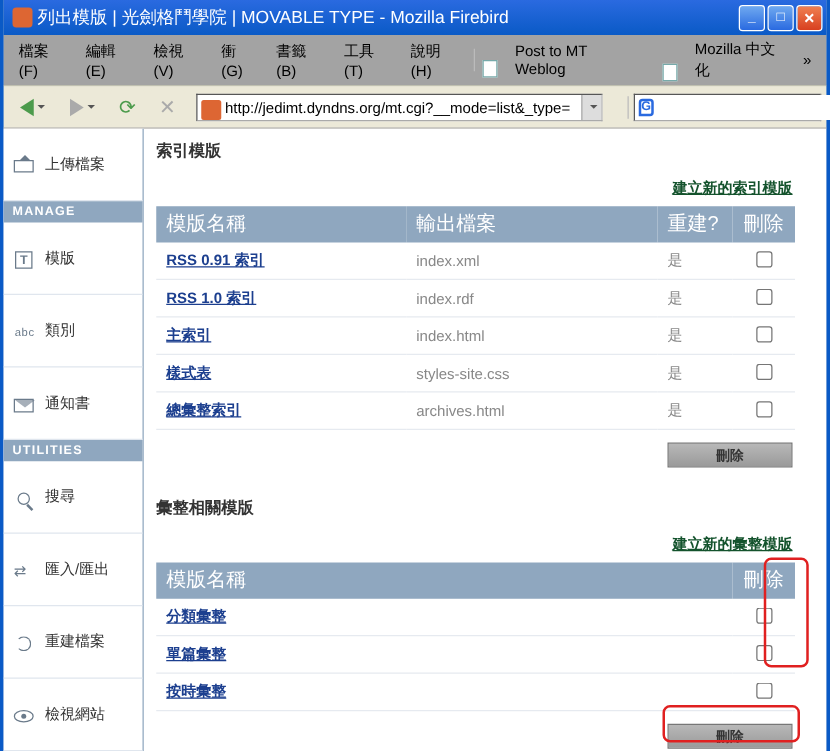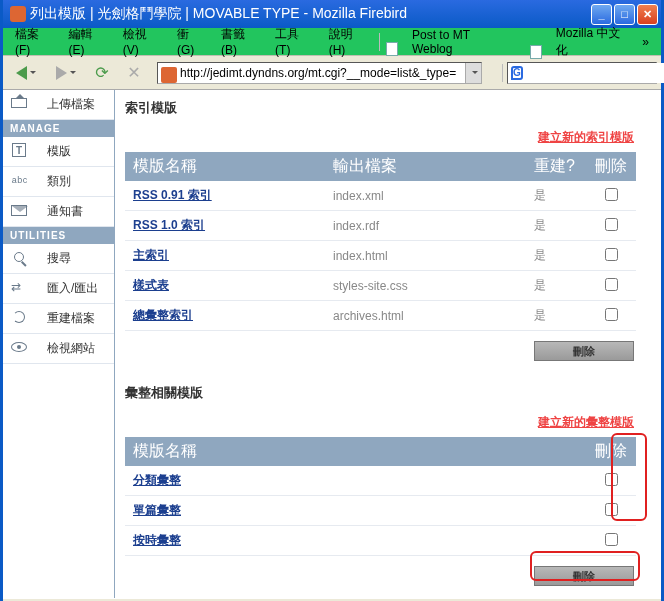--- a/index.html
+++ b/index.html
@@ -5,21 +5,21 @@
   *{box-sizing:border-box;margin:0;padding:0;font-family:"Microsoft JhengHei","PMingLiU",Arial,sans-serif}
   body{background:#fff;width:664px;font-size:12px}
   .win{width:664px;border:3px solid #0a5ac6;border-top:none;background:#ece9d8}
   .titlebar{height:28px;background:linear-gradient(#2a6ae0,#0a5ac6);display:flex;align-items:center;color:#fff;padding:0 3px}
   .titlebar .app-ico{width:16px;height:16px;background:#d63;border-radius:3px;margin:0 4px}
   .titlebar .title{flex:1;font-size:14px;font-weight:normal;white-space:nowrap;overflow:hidden}
   .winbtns{display:flex;gap:2px}
   .winbtn{width:21px;height:21px;border:1px solid #fff;border-radius:3px;display:flex;align-items:center;justify-content:center;font-size:11px;font-weight:bold;cursor:default}
   .winbtn.min,.winbtn.max{background:linear-gradient(#6fa9f0,#2a6ae0);color:#fff}
   .winbtn.close{background:linear-gradient(#f08050,#d84020);color:#fff}
-  .menubar{height:28px;background:#22c55e;display:flex;align-items:center;padding:12px 6px;gap:4px;border-bottom:1px solid #c0c0b0}
+  .menubar{height:41px;background:#a3a3a3;display:flex;align-items:center;padding:12px 6px;gap:4px;border-bottom:1px solid #c0c0b0}
   .menuitem{padding:2px 6px;cursor:default}
   .menusep{width:0;height:18px;border-left:1px solid #bbb;margin:0 2px}
   .bmk{display:flex;align-items:flex-end;gap:14px;cursor:pointer}
   .bmk .pg{width:12px;height:14px;border:1px solid #7aa;background:#fff;position:relative}
   .mext{padding:0 6px}
   .toolbar{height:34px;background:#ece9d8;display:flex;align-items:center;padding:0 4px;border-bottom:1px solid #aaa;gap:2px}
   .navbtn{width:30px;height:28px;border:1px solid #ece9d8;border-radius:3px;display:flex;align-items:center;justify-content:center;cursor:pointer}
   .navbtn.big{width:38px}
   .arr{width:0;height:0;border-top:7px solid transparent;border-bottom:7px solid transparent}
   .arr.l{border-right:11px solid #4c9b4c}
@@ -28,41 +28,41 @@
   .reload{font-size:16px;color:#4c9b4c}
   .stop{font-size:16px;color:#aaa}
   .urlwrap{flex:1;display:flex;height:22px;border:1px inset #aaa;background:#fff;align-items:flex-end;margin:0 16px 0 6px}
   .urlico{width:16px;height:16px;background:#d63;border-radius:2px;margin:0 3px}
   .url{flex:1;border:none;outline:none;font-size:12px;height:100%}
   .urldd{width:16px;background:#ddd;height:100%;display:flex;align-items:center;justify-content:center;border-left:1px solid #aaa}
   .searchwrap{width:150px;display:flex;height:22px;border:1px inset #aaa;background:#fff;align-items:center}
   .gico{width:14px;height:14px;border:2px solid #2a6ae0;border-radius:3px 3px 3px 0;margin:0 3px;font-size:10px;font-weight:bold;color:#2a6ae0;display:flex;align-items:center;justify-content:center}
   .content{display:flex;min-height:495px;background:#fff}
   .sidebar{width:112px;background:#fff;border-right:1px solid #8fa7bf}
-  .sb-item{display:flex;align-items:flex-start;gap:19px;padding:6px 7px;color:#333;cursor:pointer;border-bottom:1px solid #e0e6ee}
+  .sb-item{display:flex;align-items:flex-end;gap:8px;padding:20px 7px;color:#333;cursor:pointer;border-bottom:1px solid #e0e6ee}
   .sb-head{background:#8fa7bf;color:#fff;font-size:10px;font-weight:bold;letter-spacing:1px;padding:3px 7px}
   .sb-ico{width:18px;height:14px;display:flex;align-items:center;justify-content:center;font-size:12px;color:#6a7a8a}
   .ico-upload{width:16px;height:10px;border:1px solid #6a7a8a;position:relative}
   .ico-upload:before{content:"";position:absolute;top:-5px;left:4px;width:0;height:0;border-left:4px solid transparent;border-right:4px solid transparent;border-bottom:4px solid #6a7a8a}
   .ico-T{border:1px solid #6a7a8a;width:14px;height:14px;font-weight:bold;display:flex;align-items:center;justify-content:center;font-size:10px}
   .ico-cat{font-size:9px;letter-spacing:-1px}
   .ico-mail{width:16px;height:11px;border:1px solid #6a7a8a;position:relative}
   .ico-mail:before{content:"";position:absolute;top:0;left:0;width:0;height:0;border-left:8px solid transparent;border-right:8px solid transparent;border-top:6px solid #6a7a8a;opacity:.6}
   .ico-web{width:14px;height:14px;border:1px solid #6a7a8a;border-radius:50%;position:relative}
   .ico-search{width:10px;height:10px;border:1.5px solid #6a7a8a;border-radius:50%;position:relative}
   .ico-search:after{content:"";position:absolute;width:6px;height:1.5px;background:#6a7a8a;bottom:-3px;right:-4px;transform:rotate(45deg)}
   .ico-io{position:relative;width:16px;height:14px}
   .ico-io:before{content:"⇄";color:#6a7a8a}
   .ico-rebuild{width:12px;height:12px;border:1.5px solid #6a7a8a;border-radius:50%;border-left-color:transparent;position:relative}
   .ico-eye{width:16px;height:10px;border:1px solid #6a7a8a;border-radius:50%;display:flex;align-items:center;justify-content:center}
   .ico-eye:after{content:"";width:4px;height:4px;background:#6a7a8a;border-radius:50%}
   .main{flex:1;padding:6px 25px 10px 10px}
   .sec-title{font-weight:bold;font-size:13px;color:#333;padding:3px 0 8px 0}
   .newlink{text-align:right;padding:4px 2px 6px 0}
-  .newlink a{color:#ef4444;font-weight:bold;text-decoration:underline}
+  .newlink a{color:#14532d;font-weight:bold;text-decoration:underline}
   table.tmpl{width:100%;border-collapse:collapse}
   table.tmpl th{background:#8fa7bf;color:#fff;font-weight:normal;text-align:left;font-size:16px;padding:4px 8px}
   table.tmpl td{padding:6px 8px;color:#888;border-bottom:1px solid #e6eaf0}
   table.tmpl td a{color:#1c3f8f;font-weight:bold;text-decoration:underline}
   table.tmpl td.cb,table.tmpl th.cb{text-align:center;width:50px}
   .delbtn-row{text-align:right;padding:10px 2px 2px 0}
   .delbtn{width:100px;height:20px;background:linear-gradient(#b8b8b8,#9a9a9a);border:1px solid #777;color:#333;font-weight:bold;font-size:11px;cursor:pointer}
   .redbox{border:2px solid #e02020;border-radius:6px;position:absolute}
   .statusbar{height:22px;background:#ece9d8;border-top:1px solid #fff;display:flex;align-items:center;padding:0 6px;font-size:12px;color:#333}
   .statusbar .left{flex:1}

